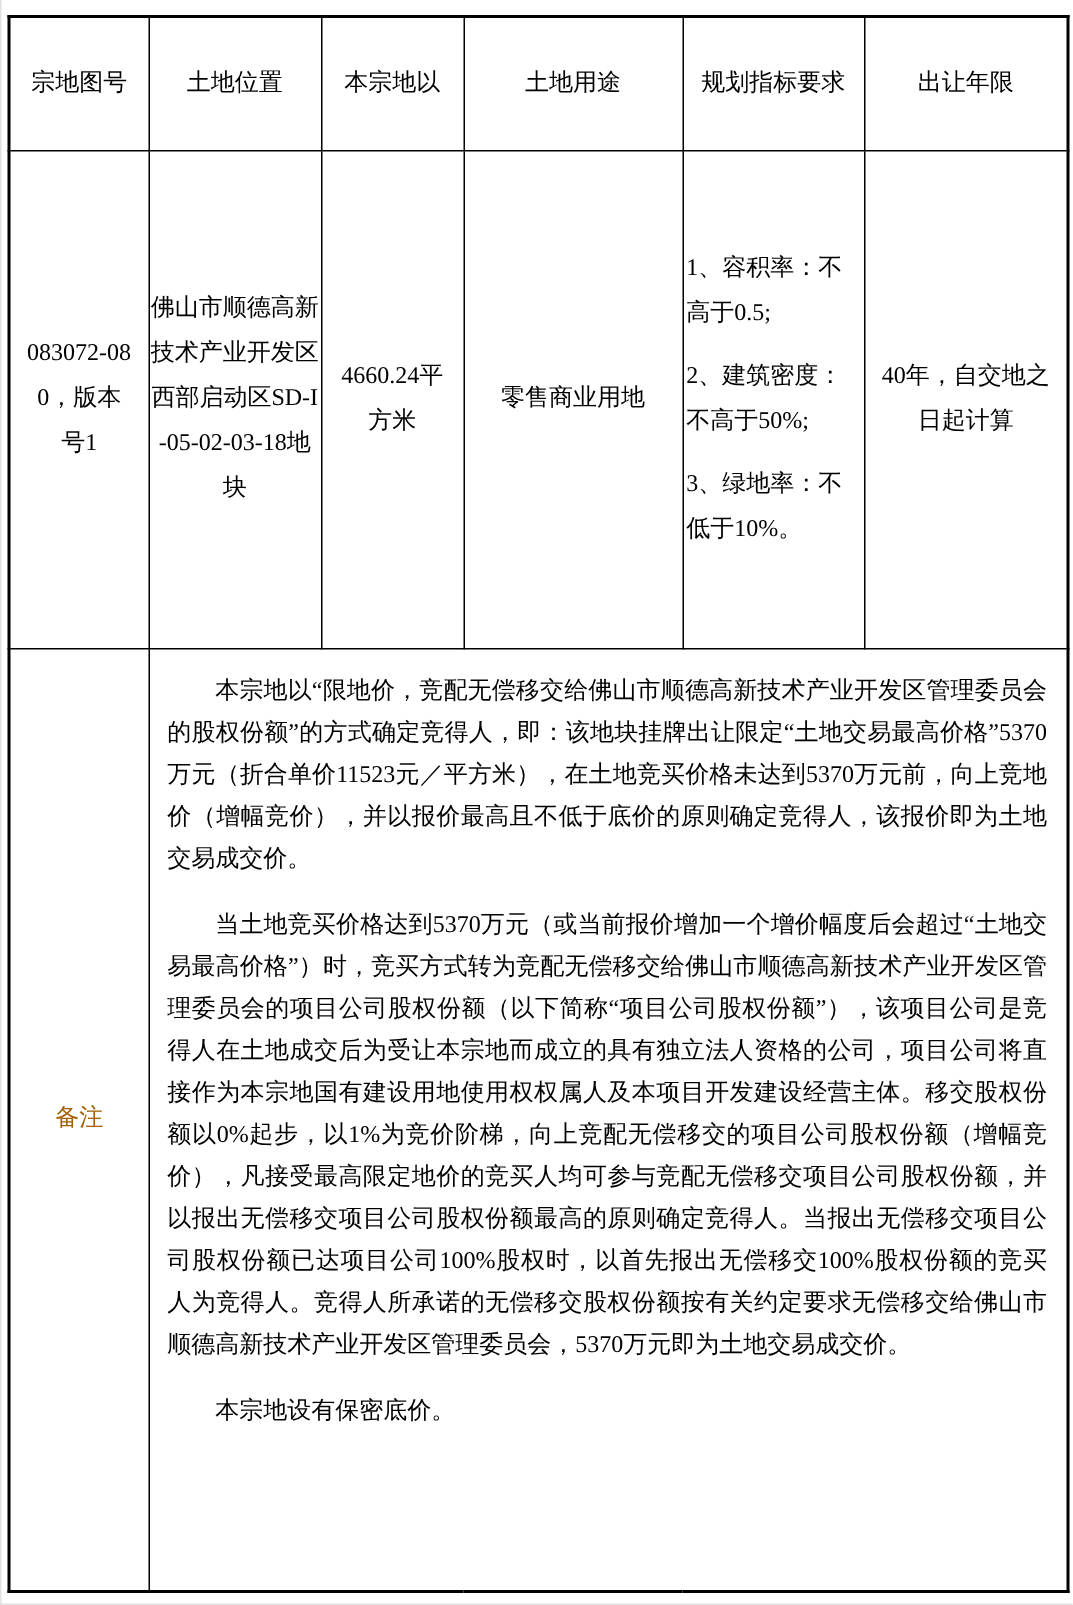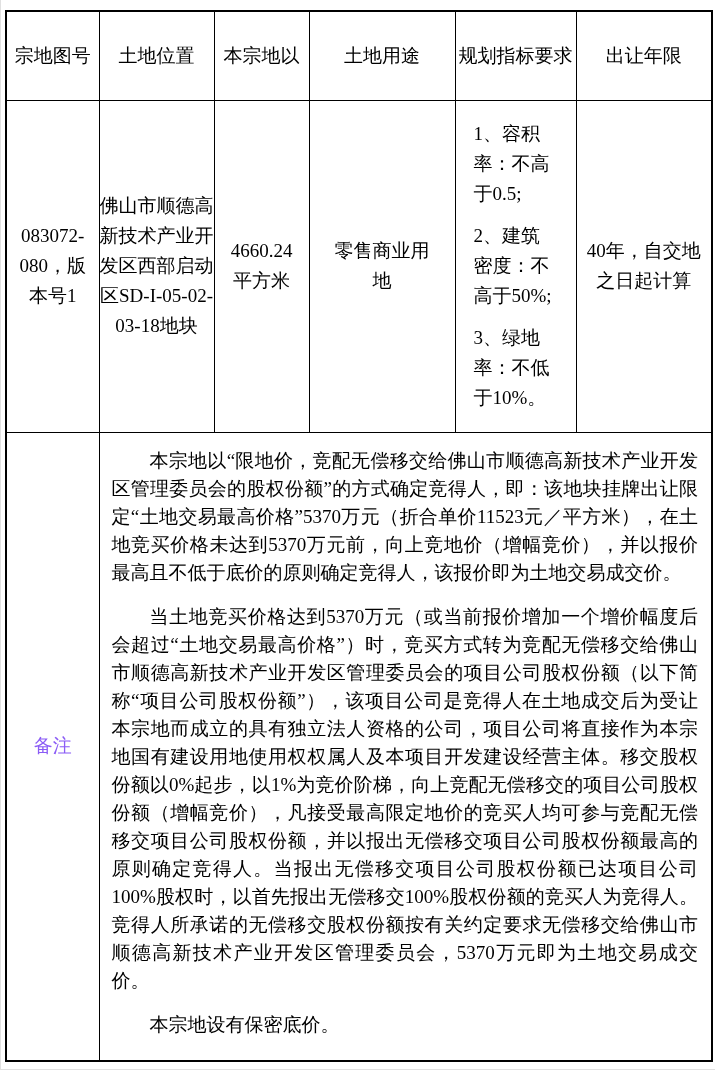--- a/index.html
+++ b/index.html
@@ -22,42 +22,42 @@
     position: absolute;
     left: 4px; top: 10px;
     width: 706px;
     border-collapse: collapse;
     table-layout: fixed;
     border: 2px solid #000;
   }
   .parcel-table th,
   .parcel-table td {
     border: 1px solid #000;
-    font-size: 19px;
+    font-size: 16px;
     font-weight: normal;
     vertical-align: middle;
     text-align: center;
     line-height: 30px;
     overflow: hidden;
   }
   tr.header-row  { height: 89px; }
   tr.data-row    { height: 332px; }
   tr.remarks-row { height: 629px; }
 
   td.cell-map-no   { padding: 0 10px; word-break: break-all; }
   td.cell-location { padding: 0 0;  word-break: break-all; }
   td.cell-area     { padding: 0 8px;  word-break: break-all; }
   td.cell-use      { padding: 0 20px; }
-  td.cell-planning { padding: 0 18px; text-align: left; }
+  td.cell-planning { padding: 0 2px; text-align: left; }
   td.cell-tenure   { padding: 0 6px; }
 
   .planning-item { margin: 12px 0; line-height: 30px; }
 
   td.remarks-label-cell { text-align: center; vertical-align: middle; }
-  .remarks-label { color: #8b5cf6; }
+  .remarks-label { color: #a16207; }
 
   td.remarks-content-cell {
     vertical-align: top;
     text-align: justify;
     padding: 4px 13px 0 12px;
   }
   .remarks-content-cell p {
     text-indent: 2em;
     line-height: 28px;
     margin: 10px 0 16px 0;

